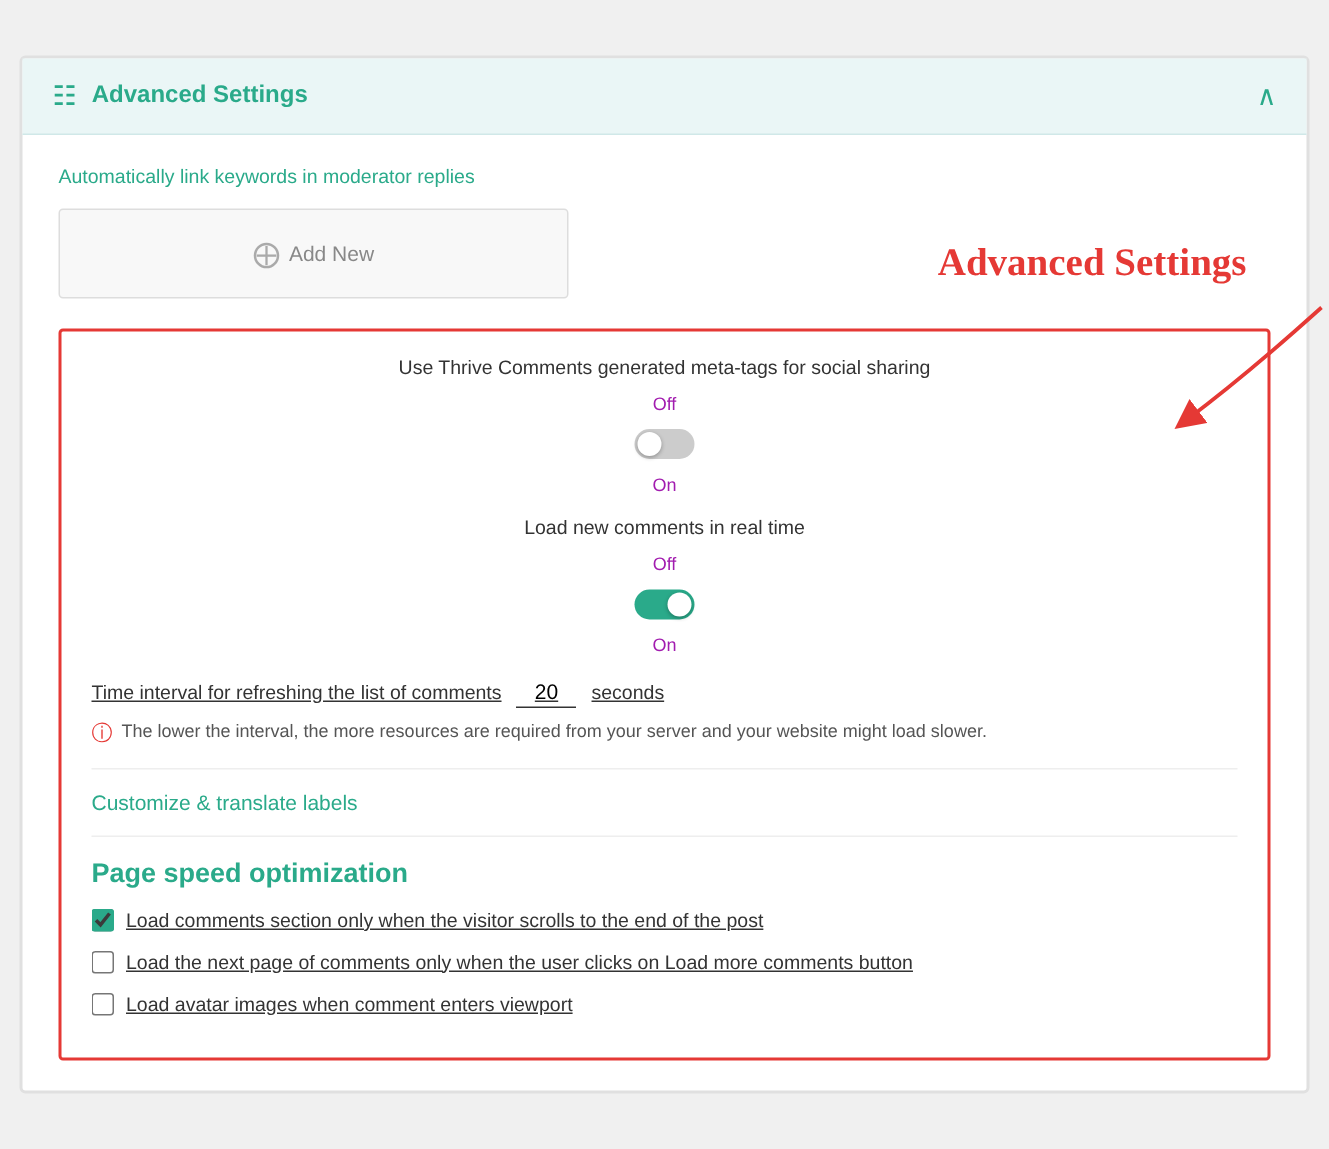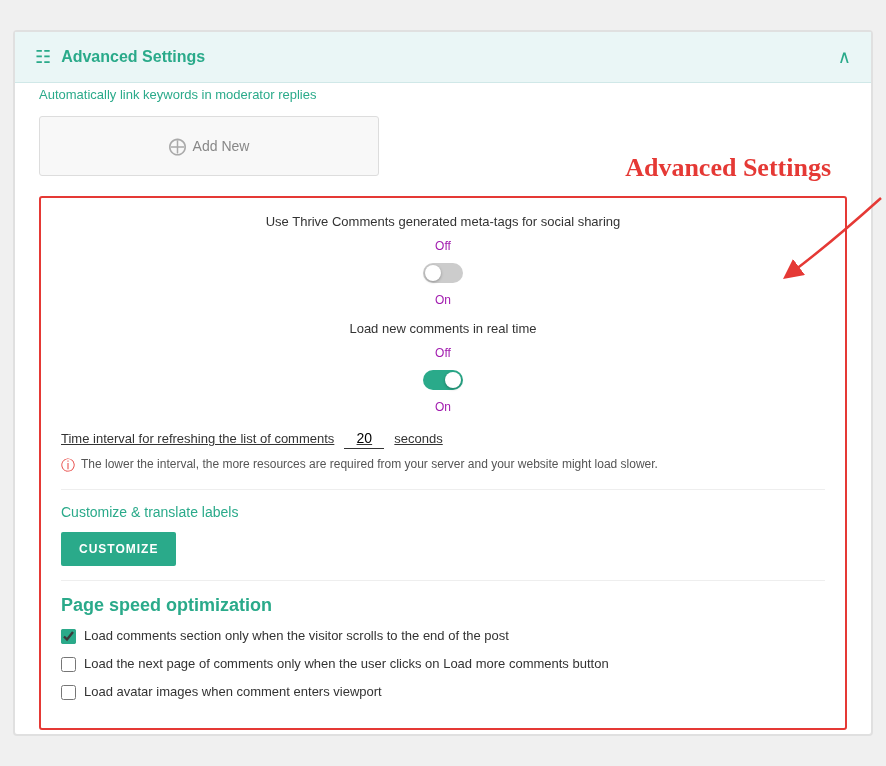--- a/index.html
+++ b/index.html
@@ -41,21 +41,21 @@
       color: #2aaa8a;
       font-size: 18px;
     }
     .chevron-icon {
       color: #2aaa8a;
       font-size: 18px;
       cursor: pointer;
     }
     
     .body {
-      padding: 4px 24px;
+      padding: 20px 24px;
       position: relative;
     }
     
     .section-label {
       color: #2aaa8a;
       font-size: 13px;
       margin-bottom: 14px;
     }
     .add-new-box {
       border: 1px solid #ddd;
@@ -187,25 +187,26 @@
     }
     
     .page-speed-title {
       color: #2aaa8a;
       font-size: 18px;
       font-weight: bold;
       margin-bottom: 12px;
     }
     .checkbox-row {
       display: flex;
-      align-items: flex-start;
+      align-items: center;
       gap: 8px;
       margin-bottom: 12px;
       font-size: 13px;
       color: #333;
+      text-decoration: underline;
     }
     .checkbox-row input[type="checkbox"] {
       width: 15px;
       height: 15px;
       margin-top: 1px;
       flex-shrink: 0;
       accent-color: #2aaa8a;
     }
     
     .annotation {
@@ -296,21 +297,20 @@
 
       <div class="warning-row">
         <span class="info-icon">ⓘ</span>
         <span>The lower the interval, the more resources are required from your server and your website might load slower.</span>
       </div>
 
       <hr class="divider">
 
       <div>
         <div class="customize-title">Customize &amp; translate labels</div>
-        <button class="customize-btn">CUSTOMIZE</button>
       </div>
 
       <hr class="divider">
 
       <div>
         <div class="page-speed-title">Page speed optimization</div>
         <div class="checkbox-row">
           <input type="checkbox" checked="" style="">
           <span>Load comments section only when the visitor scrolls to the end of the post</span>
         </div>

